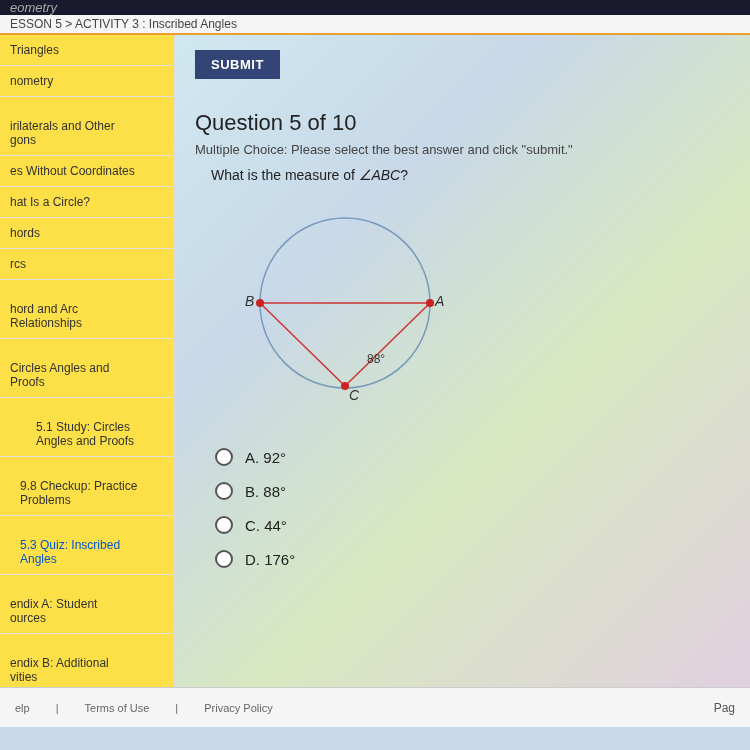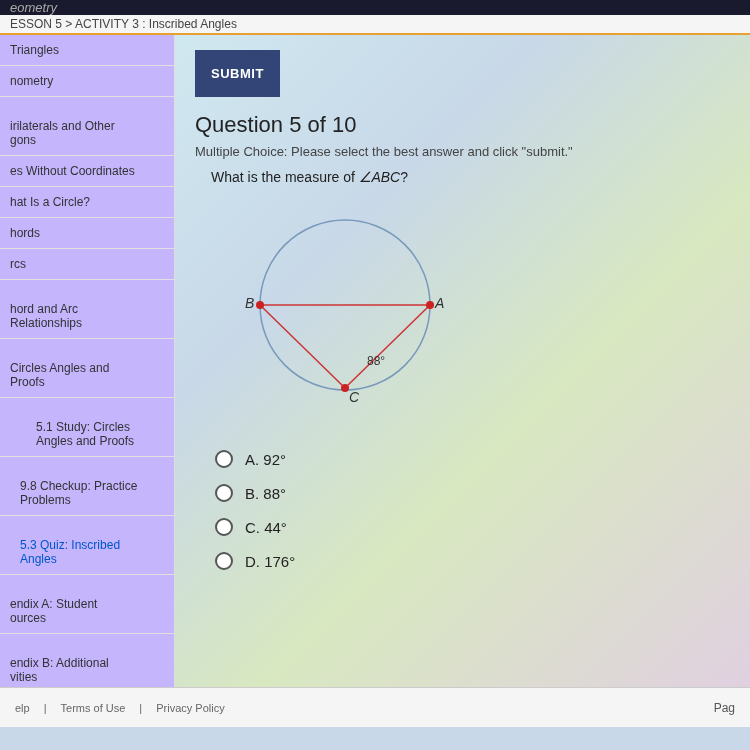--- a/index.html
+++ b/index.html
@@ -35,21 +35,21 @@
 
     
     .main-layout {
       display: flex;
       height: calc(750px - 28px - 30px - 40px);
     }
 
     
     .sidebar {
       width: 175px;
-      background: #c4b5fd;
+      background: #fde047;
       border-right: 1px solid #ddd;
       overflow-y: auto;
       flex-shrink: 0;
     }
     .sidebar-item {
       padding: 8px 10px;
       border-bottom: 1px solid #e0e0e0;
       font-size: 12px;
       color: #333;
       cursor: pointer;
@@ -64,25 +64,25 @@
       padding: 15px 20px;
       overflow-y: auto;
       position: relative;
     }
 
     
     .submit-btn {
       background: #334477;
       color: white;
       border: none;
-      padding: 16px 16px;
+      padding: 7px 16px;
       font-size: 13px;
       font-weight: bold;
       cursor: pointer;
-      margin-bottom: 15px;
+      margin-bottom: 31px;
       letter-spacing: 0.5px;
     }
 
     
     .question-title {
       font-size: 22px;
       font-weight: normal;
       color: #222;
       margin-bottom: 6px;
     }
@@ -134,21 +134,21 @@
     
     .bottom-bar {
       height: 40px;
       background: #f5f5f5;
       border-top: 1px solid #ccc;
       display: flex;
       align-items: center;
       padding: 0 15px;
       font-size: 11px;
       color: #666;
-      gap: 14px;
+      gap: 26px;
     }
     .bottom-bar a { color: #666; text-decoration: none; }
     .bottom-bar .page-nav {
       margin-left: auto;
       font-size: 12px;
       color: #555;
     }
   </style>
 </head>
 <body>

